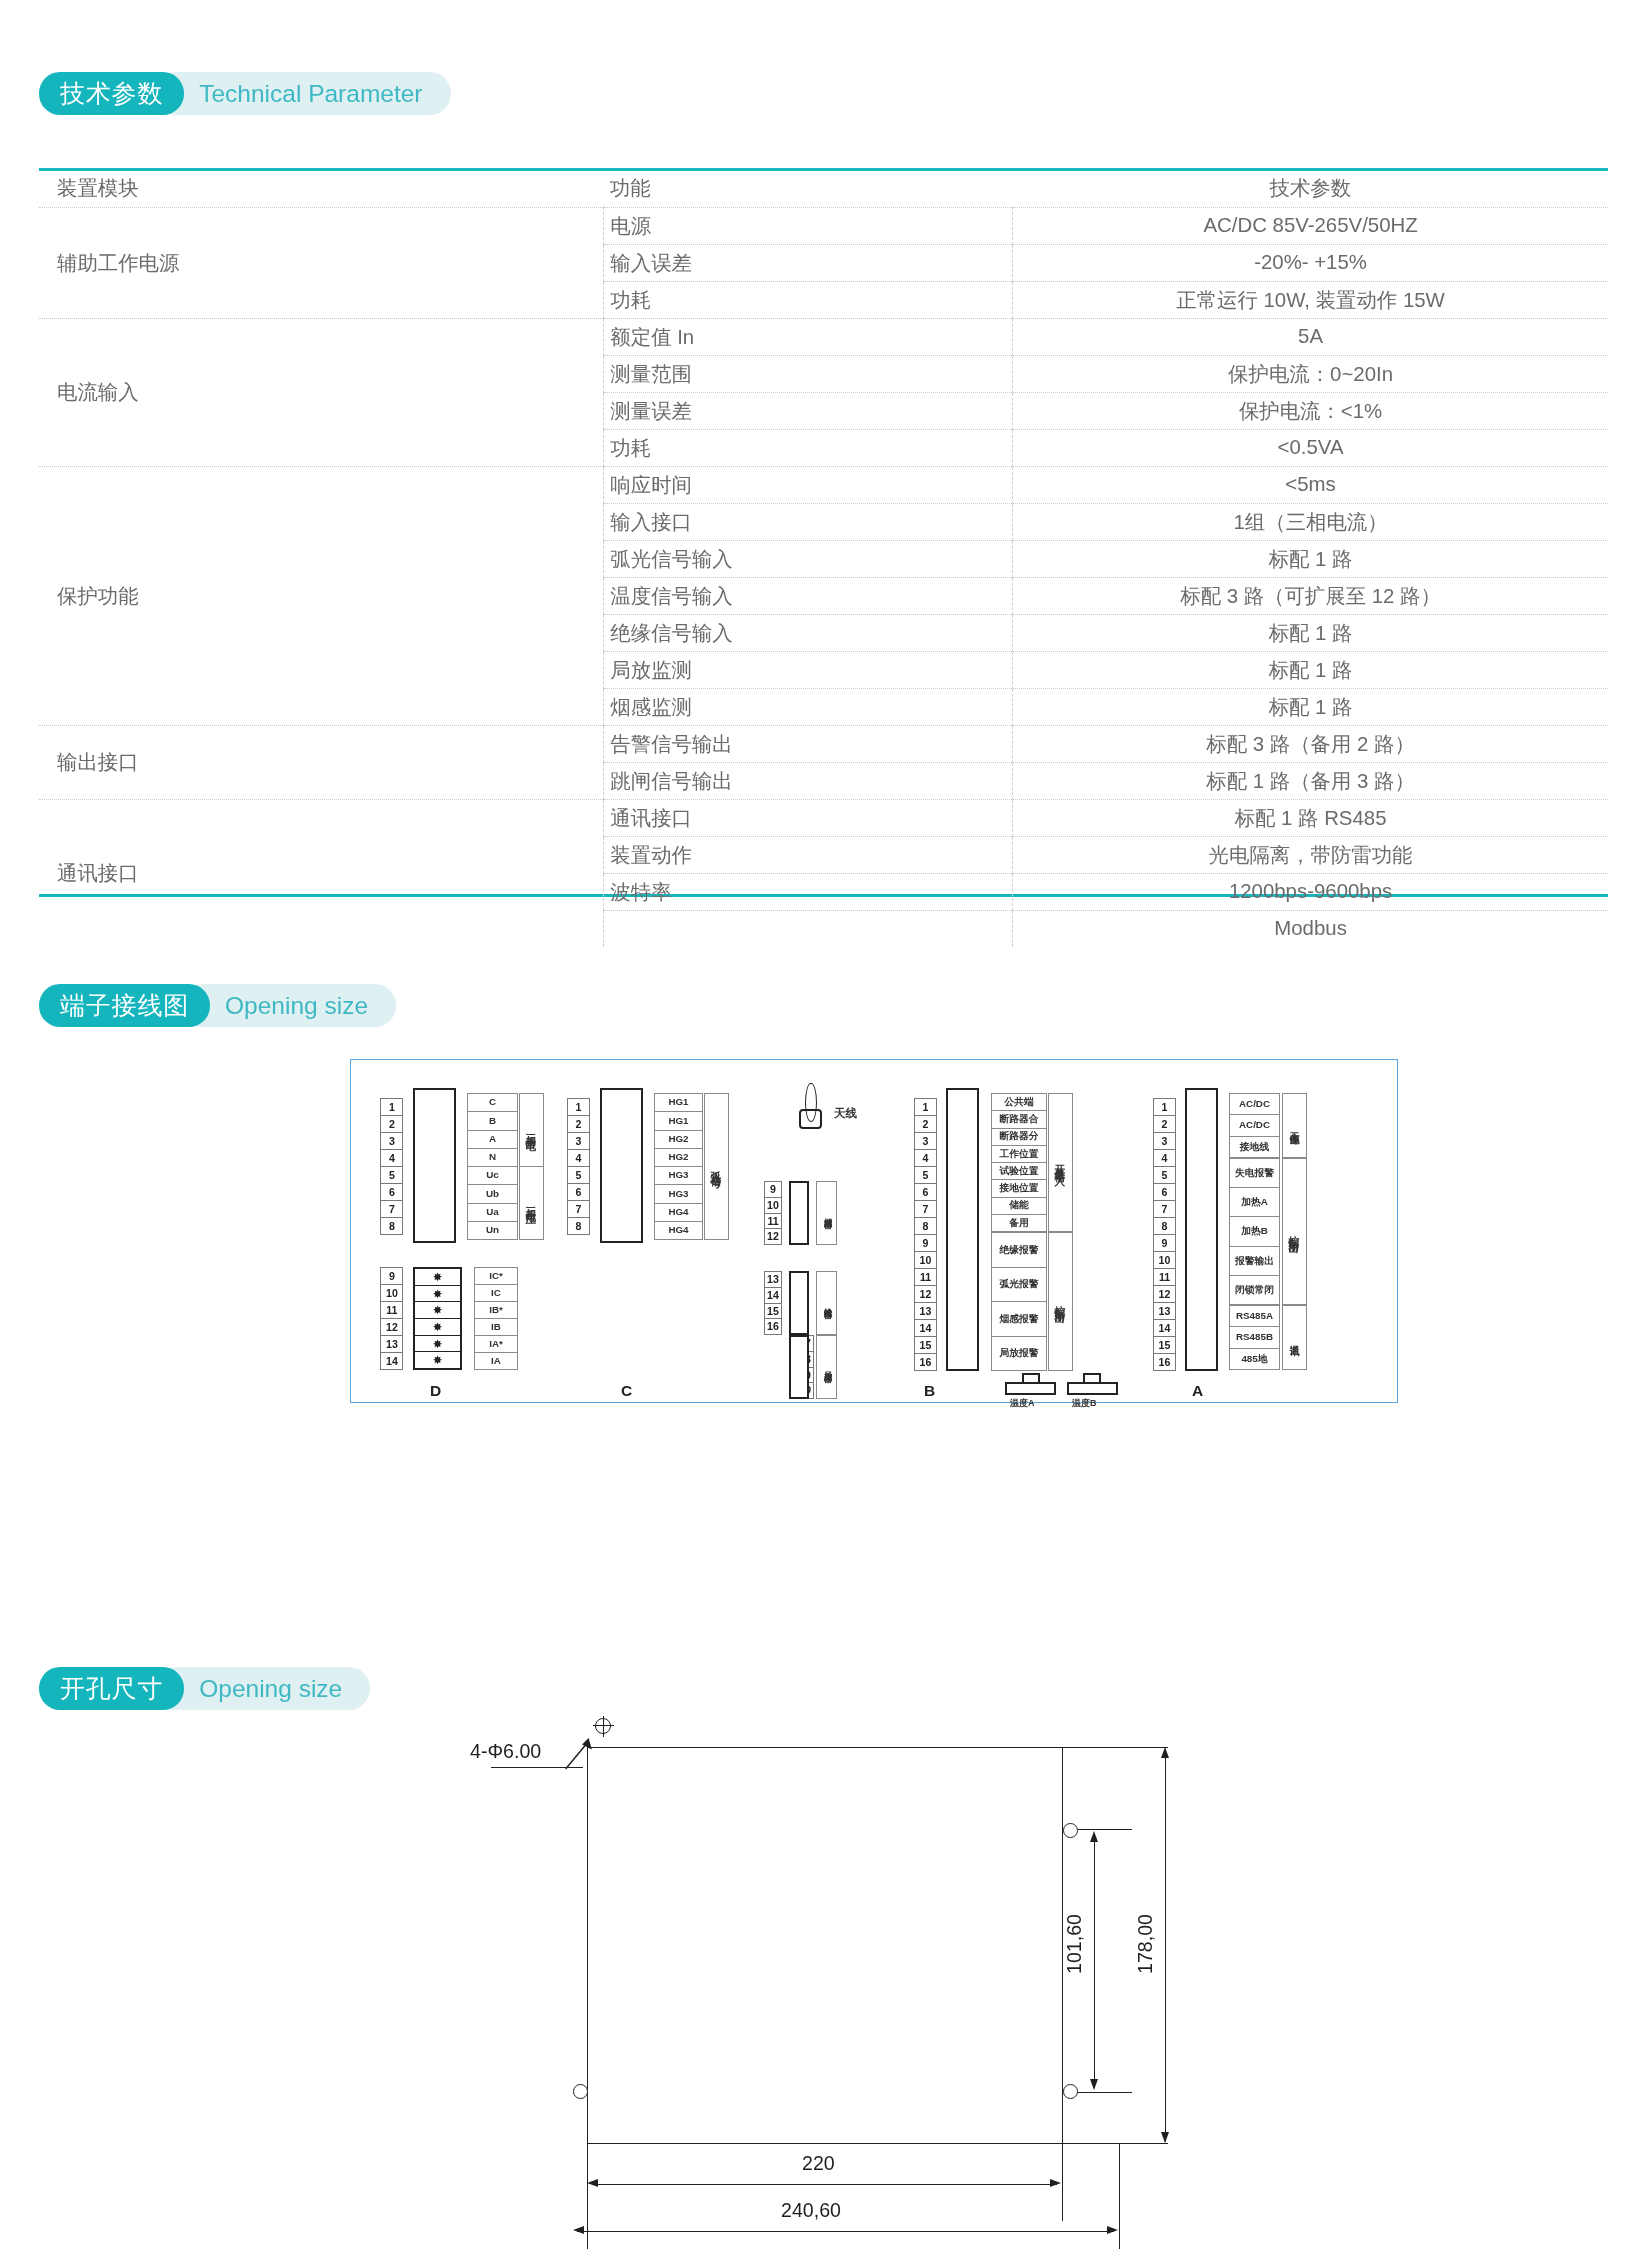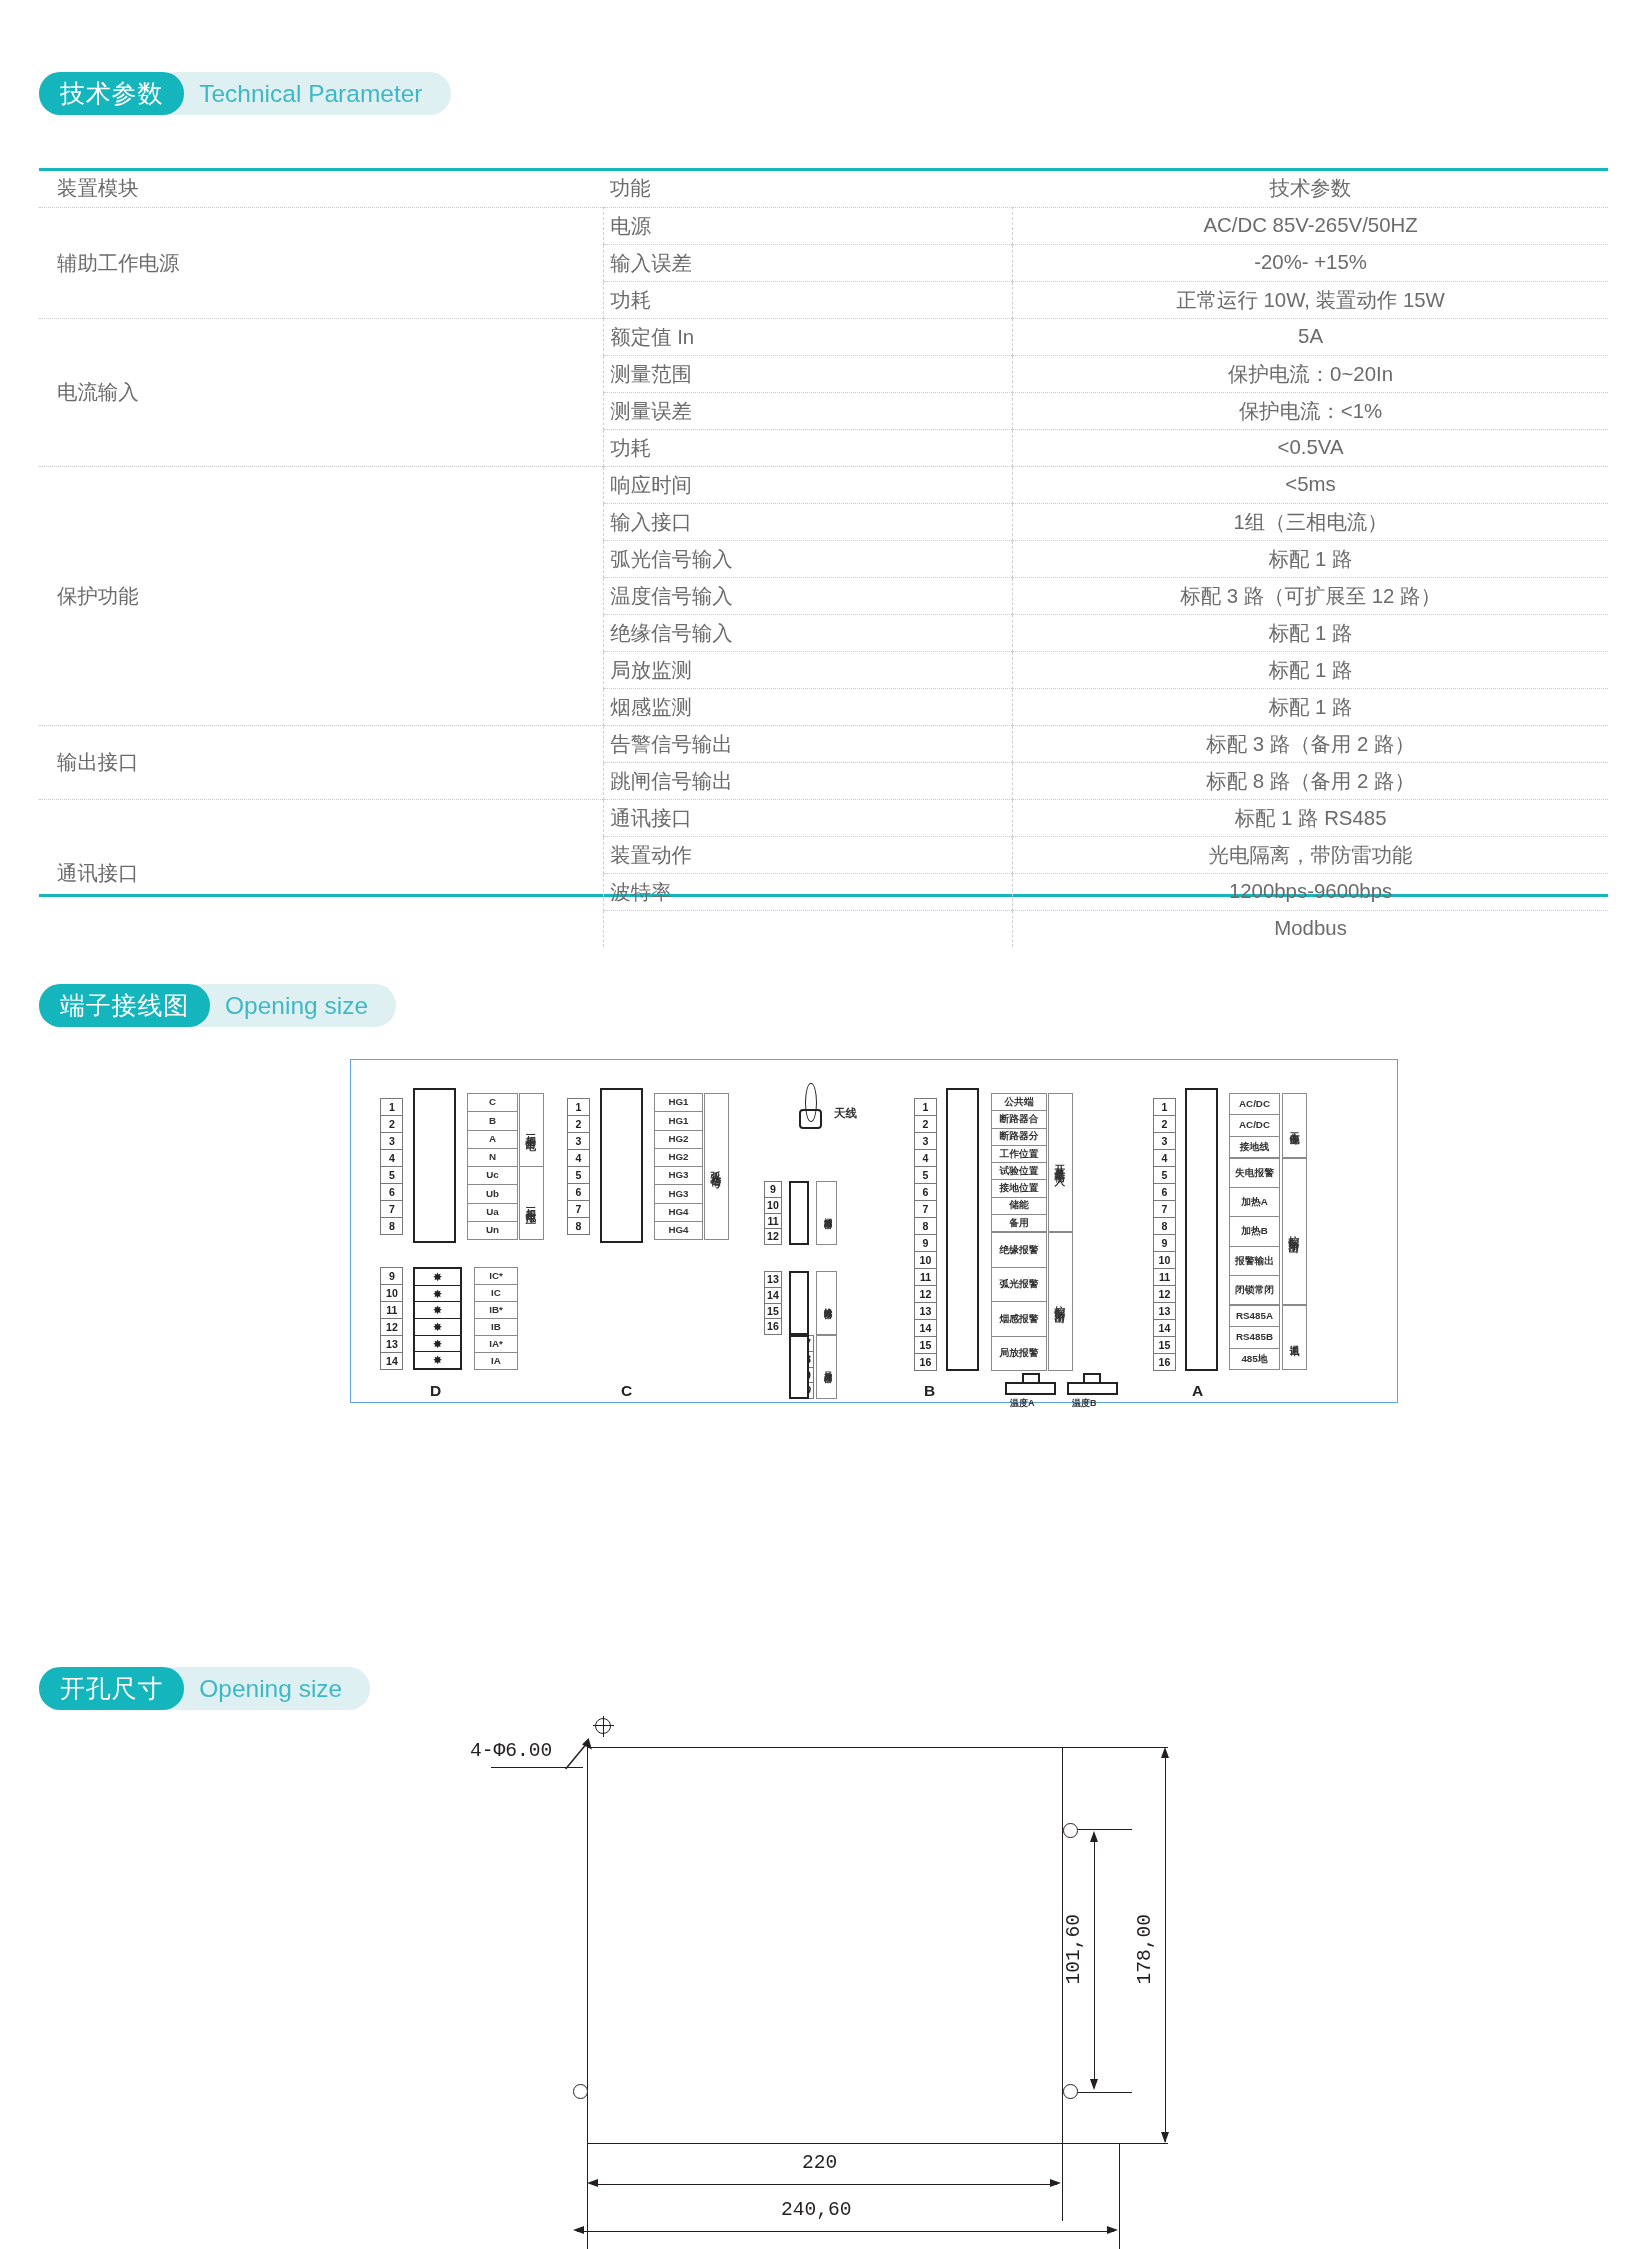--- a/index.html
+++ b/index.html
@@ -124,21 +124,21 @@
   .dim-area { position: absolute; left: 0; top: 1718px; width: 1646px; height: 523px; }
   .ln { position: absolute; background: #231f20; }
   .hl { height: 1.3px; }
   .vl { width: 1.3px; }
   .circ {
     position: absolute; border: 1.5px solid #231f20; border-radius: 50%;
     background: #fff;
   }
   .dimtxt {
     position: absolute; font-size: 19.6px; color: #231f20;
-    font-family: Liberation Mono, monospace;
+    font-family: Liberation Sans, sans-serif;
   }
   .dimtxt.vert { writing-mode: vertical-rl; transform: rotate(180deg); }
   .arrow { position: absolute; width: 0; height: 0; }
   .ar-left  { border-top: 4.9px solid transparent; border-bottom: 4.9px solid transparent; border-right: 11.5px solid #231f20; }
   .ar-right { border-top: 4.9px solid transparent; border-bottom: 4.9px solid transparent; border-left: 11.5px solid #231f20; }
   .ar-up    { border-left: 4.9px solid transparent; border-right: 4.9px solid transparent; border-bottom: 11.5px solid #231f20; }
   .ar-down  { border-left: 4.9px solid transparent; border-right: 4.9px solid transparent; border-top: 11.5px solid #231f20; }
 </style>
 </head>
 <body>
@@ -219,21 +219,21 @@
           <td class="c-func">烟感监测</td>
           <td class="c-val">标配 1 路</td>
         </tr>
         <tr class="row grp-start">
           <td class="c-module" rowspan="2">输出接口</td>
           <td class="c-func">告警信号输出</td>
           <td class="c-val">标配 3 路（备用 2 路）</td>
         </tr>
         <tr class="row">
           <td class="c-func">跳闸信号输出</td>
-          <td class="c-val">标配 8 路（备用 2 路）</td>
+          <td class="c-val">标配 1 路（备用 3 路）</td>
         </tr>
         <tr class="row grp-start">
           <td class="c-module" rowspan="4">通讯接口</td>
           <td class="c-func">通讯接口</td>
           <td class="c-val">标配 1 路 RS485</td>
         </tr>
         <tr class="row">
           <td class="c-func">装置动作</td>
           <td class="c-val">光电隔离，带防雷功能</td>
         </tr>

